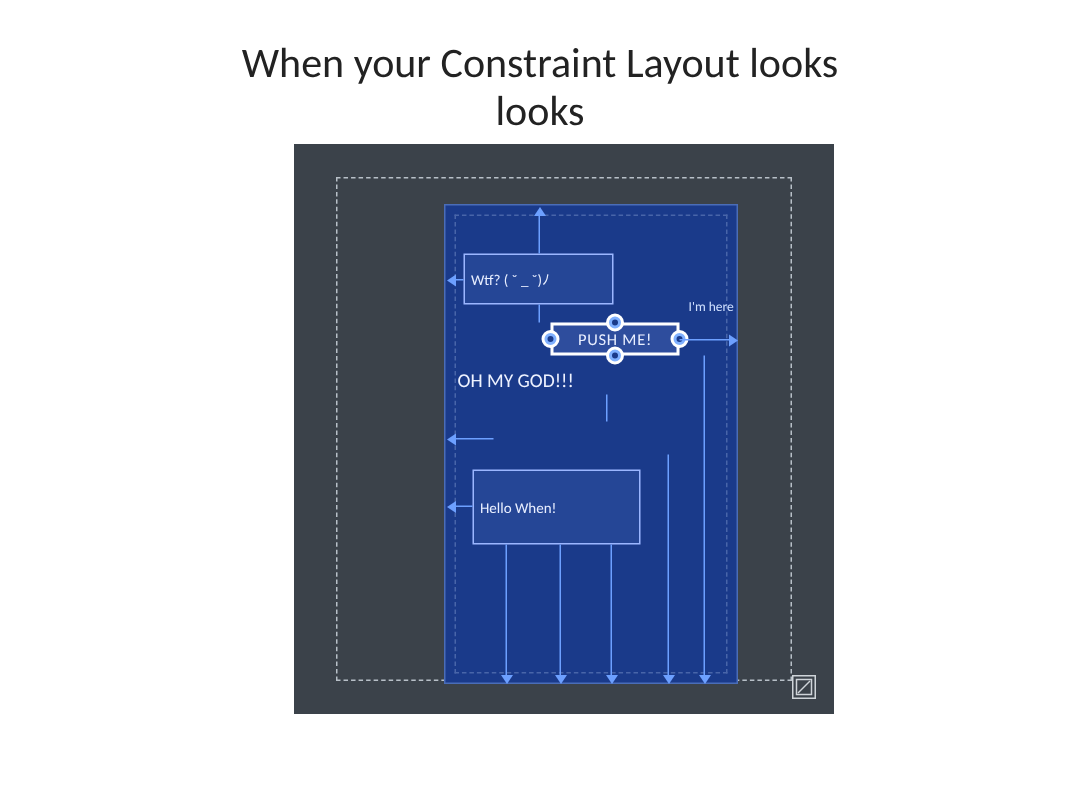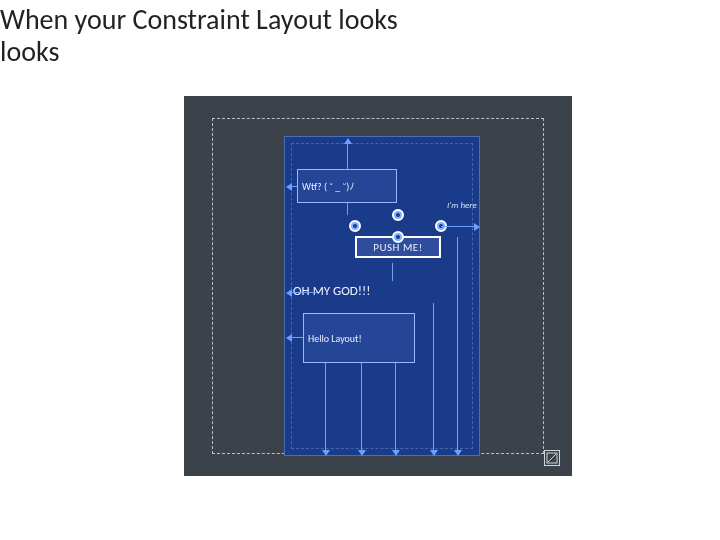--- a/index.html
+++ b/index.html
@@ -5,31 +5,32 @@
   * { box-sizing: border-box; margin: 0; padding: 0; }
   html, body { width: 720px; height: 540px; background: #fff; font-family: "Calibri", "Segoe UI", Arial, sans-serif; }
   .slide {
     width: 720px;
     height: 540px;
     position: relative;
     background: #fff;
   }
   .title {
     width: 100%;
+    text-align: center;
     font-size: 28px;
     color: #222;
-    padding-top: 4px;
+    padding-top: 26px;
     line-height: 1.15;
     font-weight: 400;
   }
   .editor {
     position: absolute;
-    left: 184px;
+    left: 196px;
     top: 96px;
-    width: 388px;
+    width: 360px;
     height: 380px;
     background: #3b424a;
     overflow: hidden;
   }
   .canvas {
     position: absolute;
     inset: 0;
   }
   .margin-guide {
     position: absolute;
@@ -78,21 +79,20 @@
     justify-content: center;
     font-size: 11px;
     letter-spacing: .5px;
   }
   .plain-text {
     position: absolute;
     color: #eef2ff;
     font-size: 13px;
     font-weight: 500;
     white-space: nowrap;
-    margin-top: 36px;
   }
 
   
   .c-line {
     position: absolute;
     background: #6da0ff;
   }
   .c-v { width: 1px; }
   .c-h { height: 1px; }
   .c-arrow-down::after, .c-arrow-right::after, .c-arrow-left::after, .c-arrow-up::after {
@@ -181,44 +181,44 @@
       <div class="margin-guide mg-bottom"></div>
       <div class="margin-guide mg-left"></div>
       <div class="margin-guide mg-right"></div>
 
       <div class="device">
 
         <div class="view" style="left:12px; top:32px; width:100px; height:34px;">
           <span>Wtf? ( ˘ _ ˘)ﾉ</span>
         </div>
 
-        <div class="view selected" style="left:70px; top:78px; width:86px; height:22px;margin-top:21px;">
+        <div class="view selected" style="left:70px; top:78px; width:86px; height:22px;">
           <span>PUSH ME!</span>
         </div>
 
         <div class="handle" style="left:70px; top:89px;">
             <span class="dot"></span>
           </div>
         <div class="handle" style="left:156px; top:89px;">
             <span class="dot"></span>
           </div>
         <div class="handle" style="left:113px; top:78px;">
             <span class="dot"></span>
           </div>
         <div class="handle" style="left:113px; top:100px;">
             <span class="dot"></span>
           </div>
 
-        <div class="sm-text" style="left:162px; top:62px;font-style:italic;">I'm here</div>
+        <div class="sm-text" style="left:162px; top:62px;">I'm here</div>
 
         <div class="plain-text" style="left:8px; top:110px;">OH MY GOD!!!</div>
 
 
         <div class="view" style="left:18px; top:176px; width:112px; height:50px;">
-          <span>Hello Layout!</span>
+          <span>Hello When!</span>
         </div>
 
         <div class="c-line c-v c-arrow-up" style="left:62px;  top:6px;   height:26px;"></div>
         <div class="c-line c-h c-arrow-left" style="left:6px;   top:49px;  width:6px;"></div>
         <div class="c-line c-v" style="left:62px;  top:66px;  height:12px;"></div>
         <div class="c-line c-h c-arrow-right" style="left:156px; top:89px; width:34px;"></div>
         <div class="c-line c-v c-arrow-down" style="left:40px;  top:226px; height:88px;"></div>
         <div class="c-line c-v c-arrow-down" style="left:76px;  top:226px; height:88px;"></div>
         <div class="c-line c-v c-arrow-down" style="left:110px; top:226px; height:88px;"></div>
         <div class="c-line c-v c-arrow-down" style="left:148px; top:166px; height:148px;"></div>

